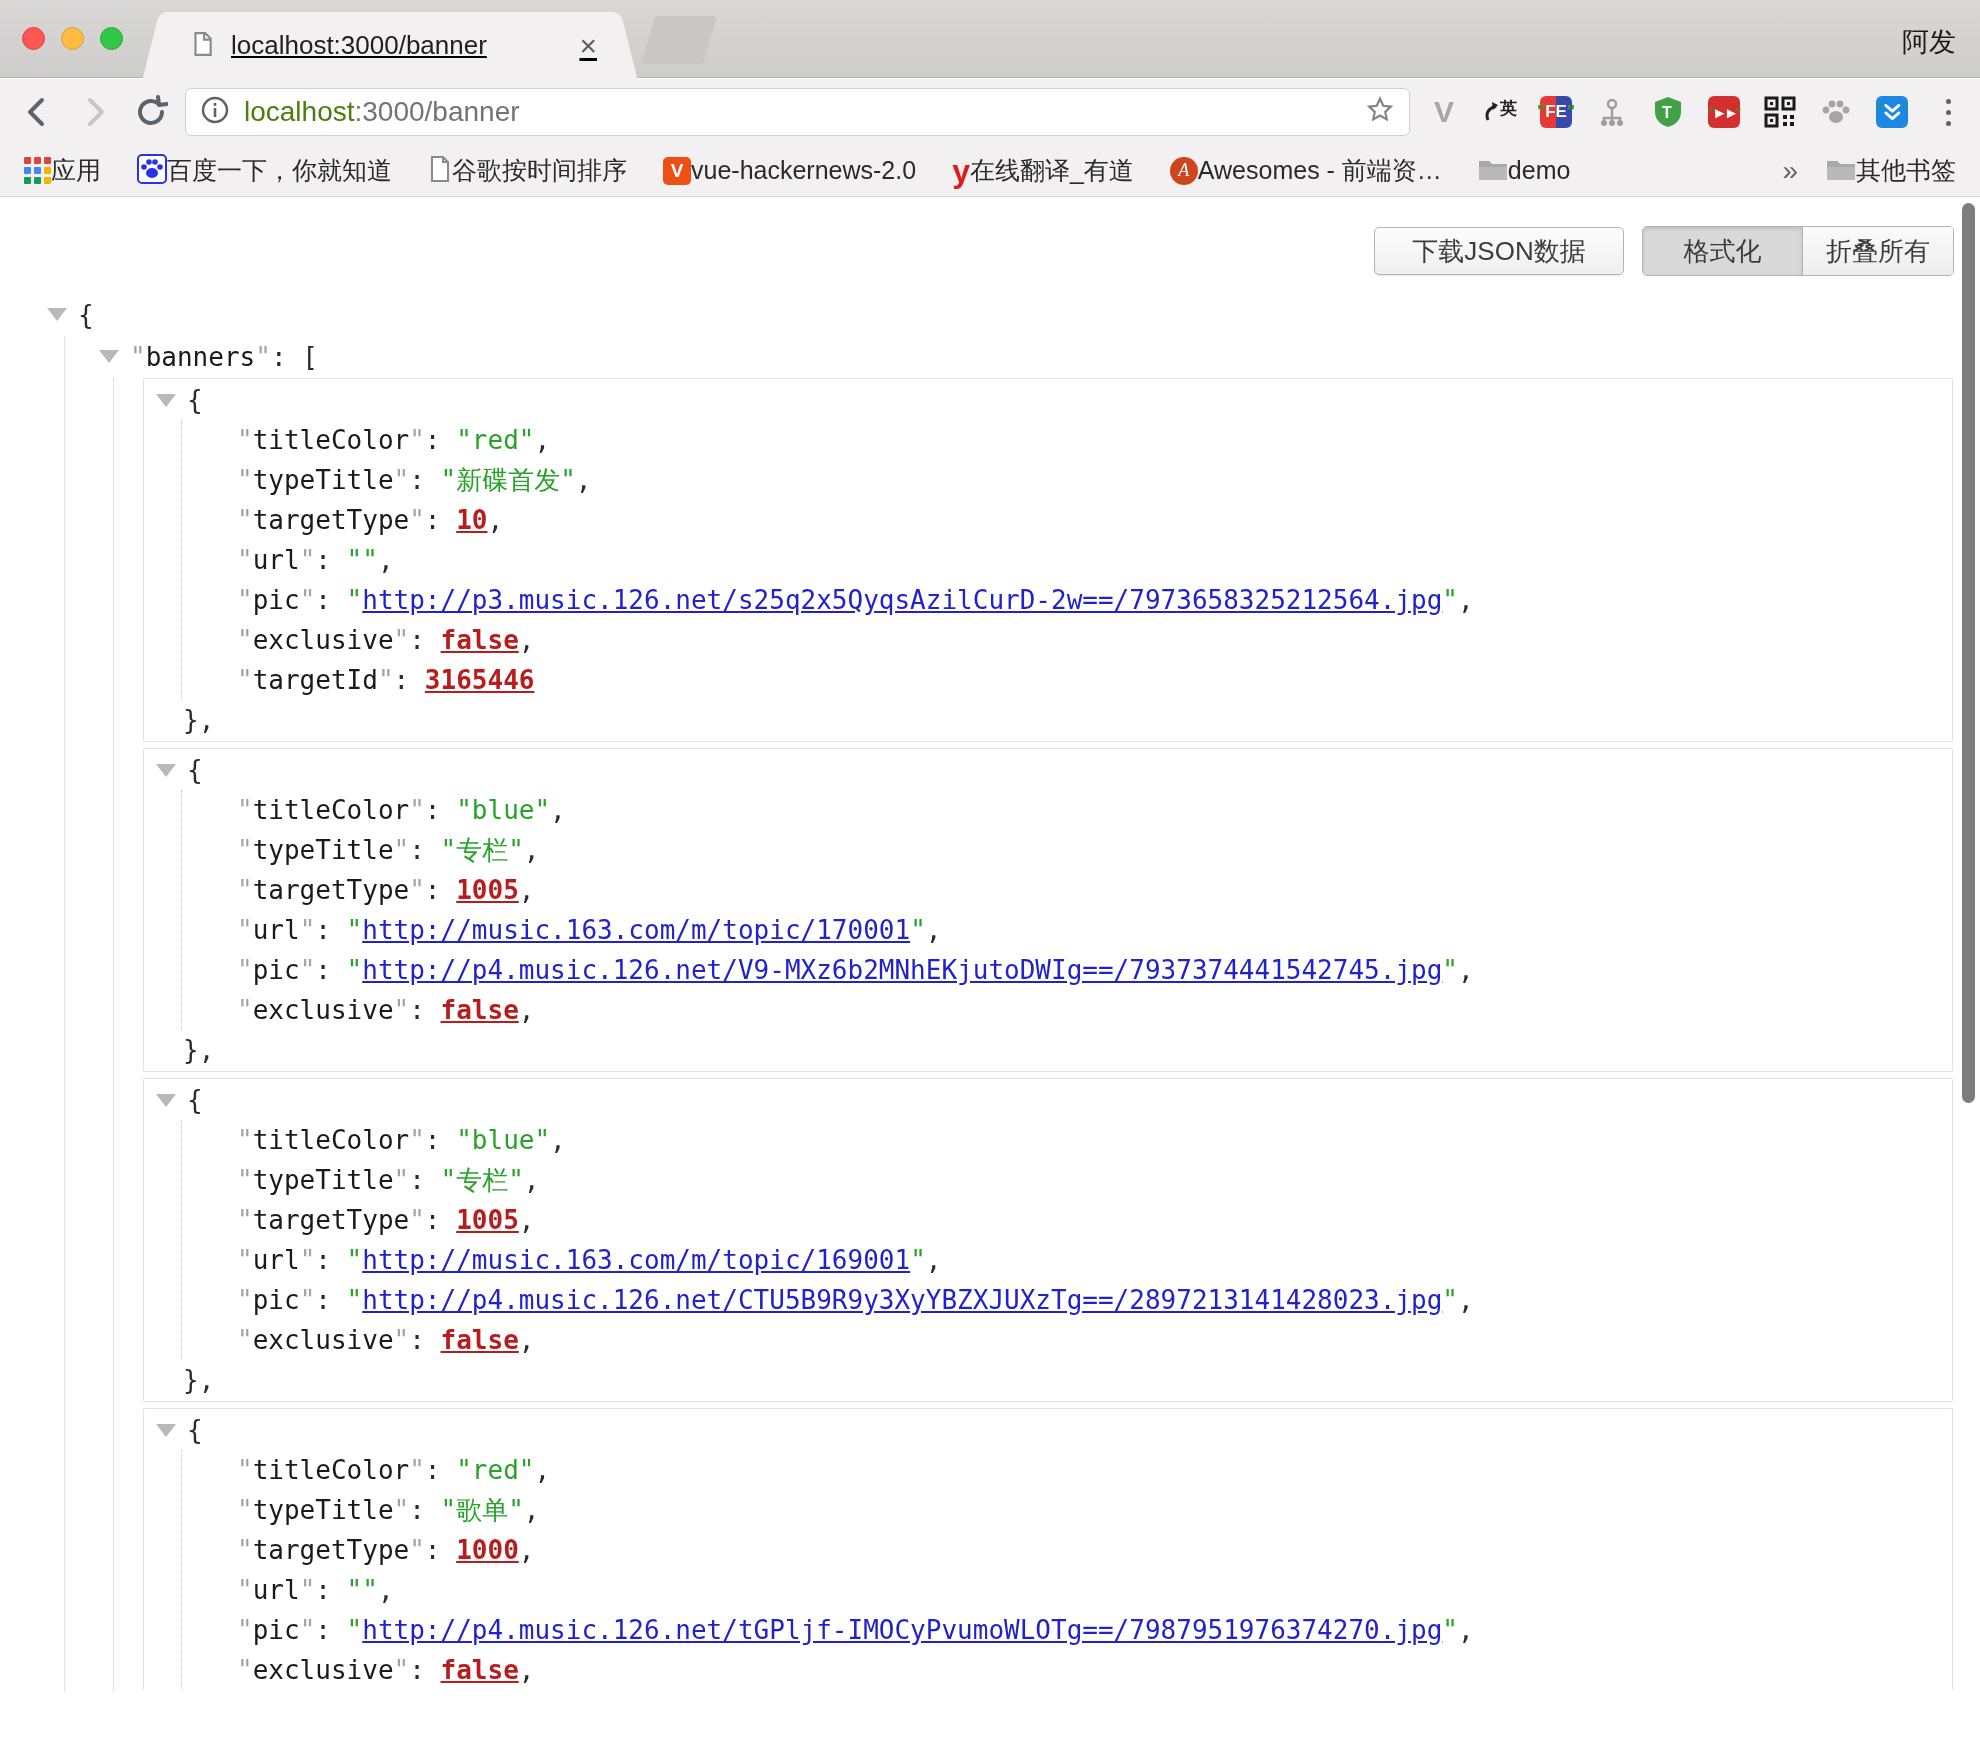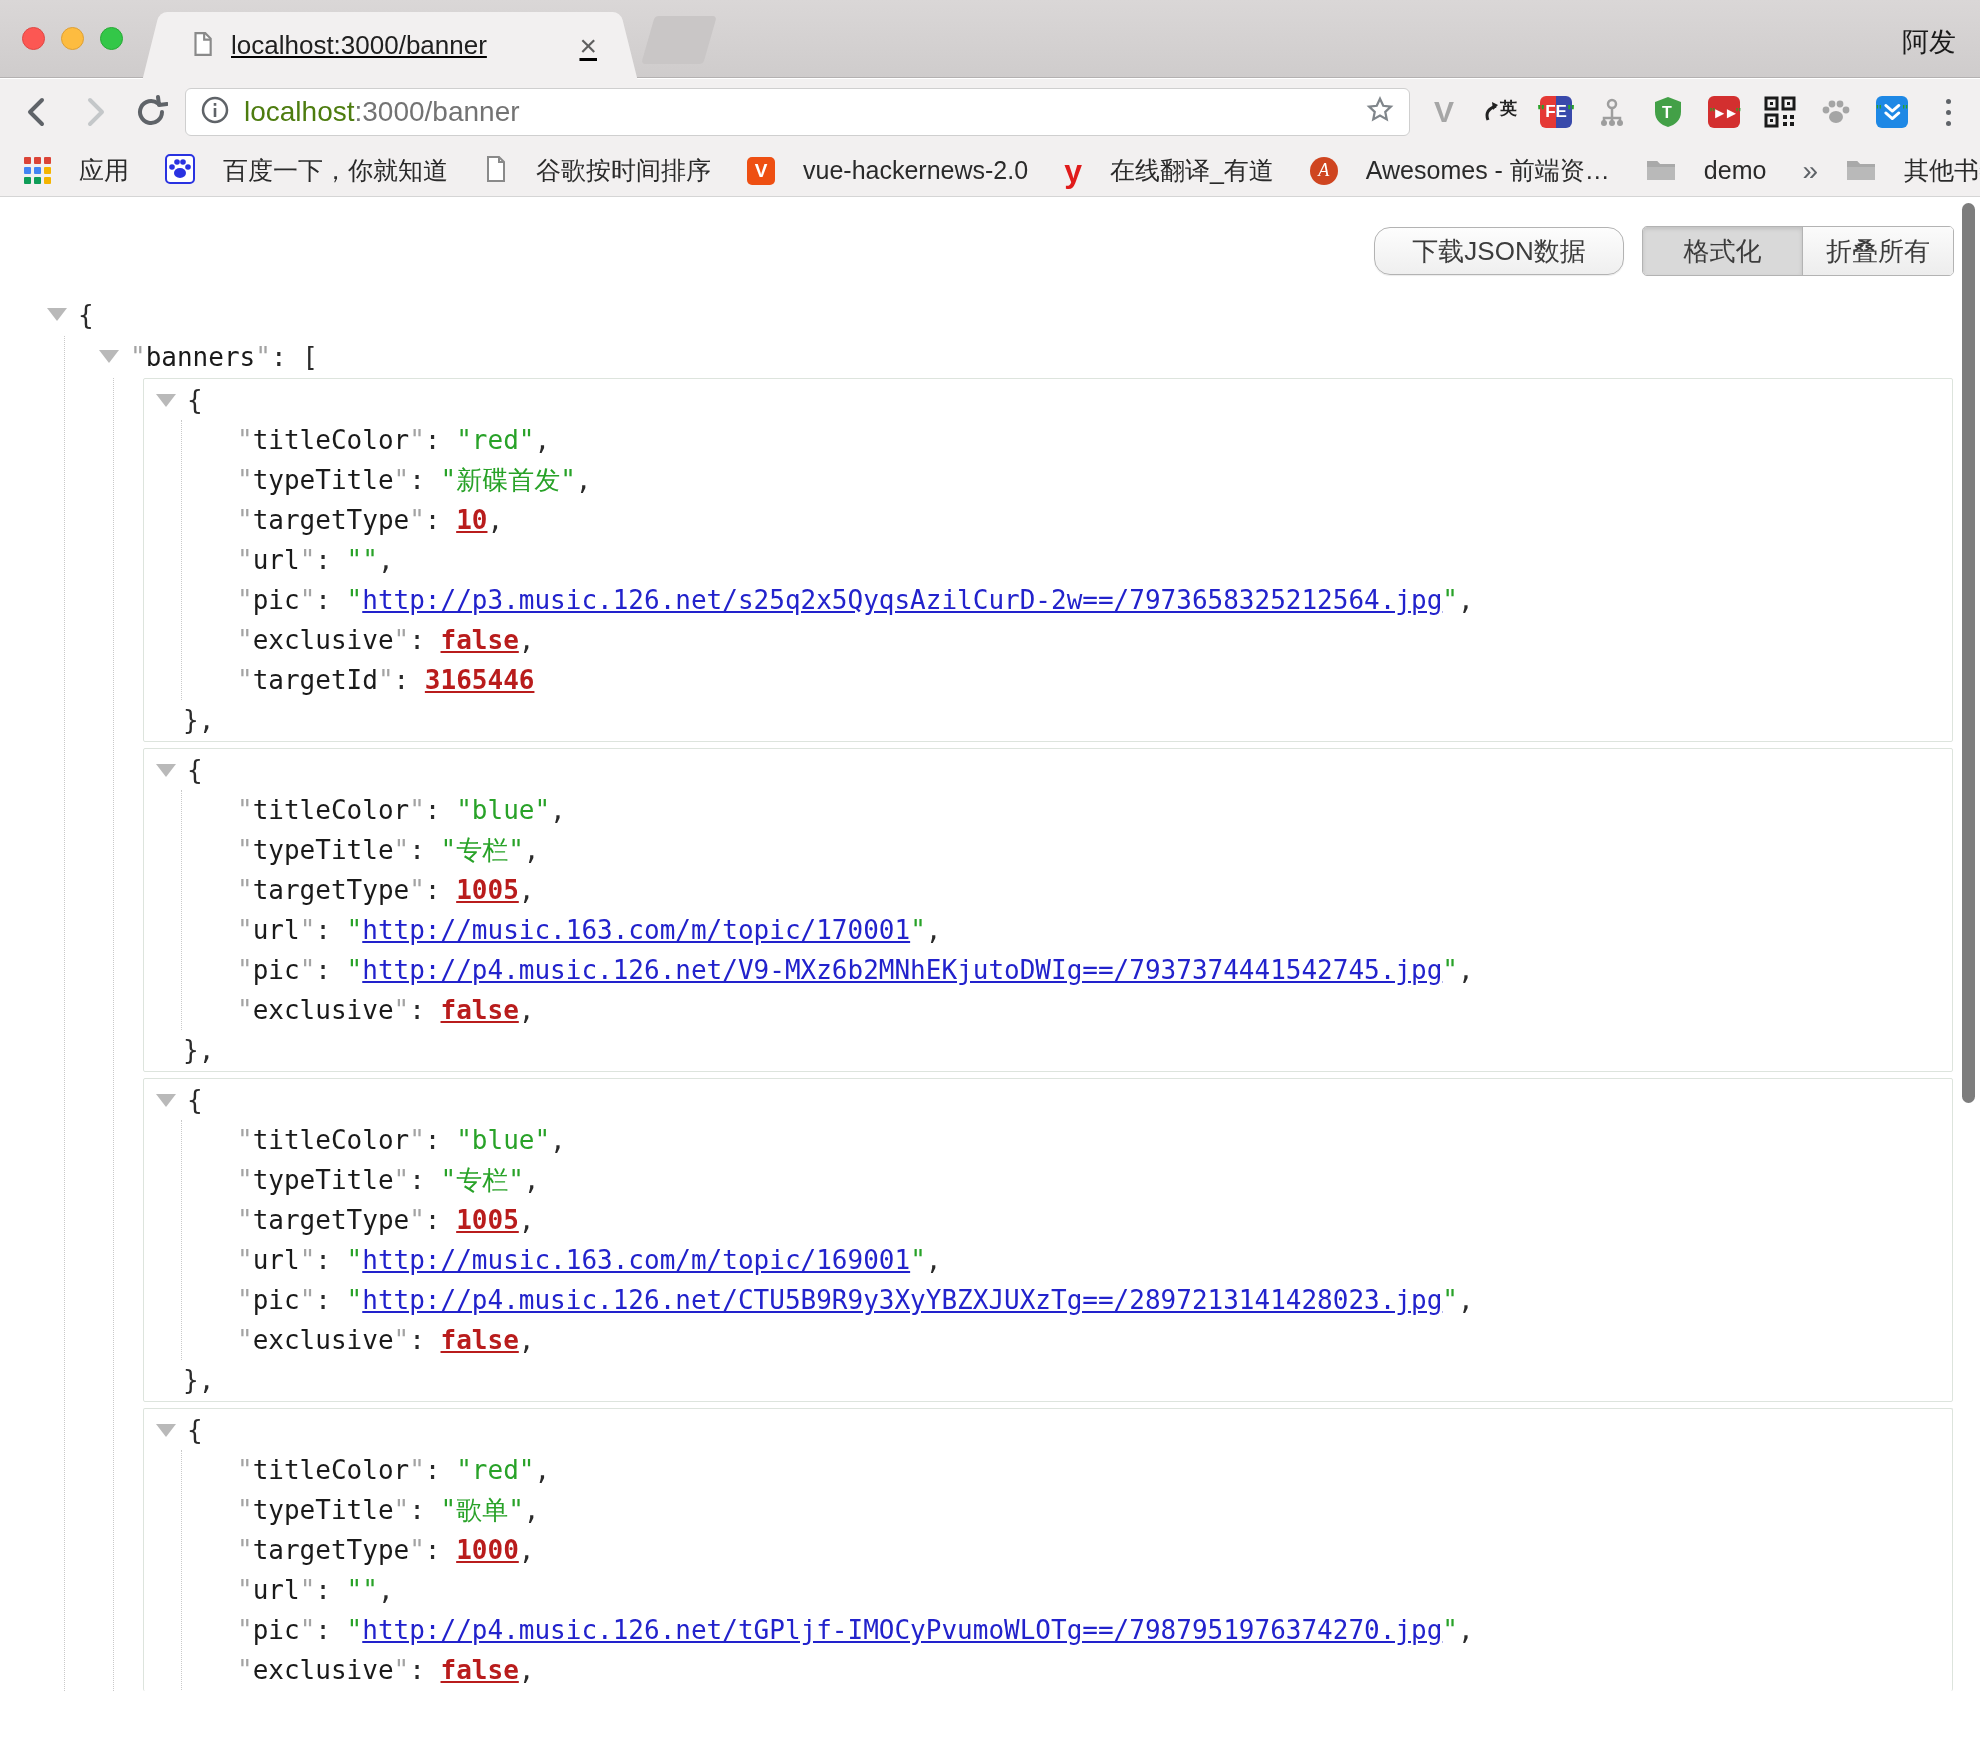--- a/index.html
+++ b/index.html
@@ -41,36 +41,36 @@
   .vgray { font-size:30px; font-weight:bold; color:#a6a6a6; }
   .fe { background:linear-gradient(90deg,#e53935 50%,#3949ab 50%); color:#fff; font-size:17px; font-weight:bold; letter-spacing:0; }
   .ff { background:#d32f2f; color:#fff; font-size:15px; letter-spacing:-3px; }
   .bluedl { background:#1e88e5; }
   .dots3 { display:flex; flex-direction:column; gap:6px; }
   .dots3 i { width:5px; height:5px; border-radius:50%; background:#5f6368; }
 
   
   .bookmarks { position:absolute; left:0; top:145px; width:1980px; height:52px; background:#f2f0f0;
                border-bottom:1px solid #d5d5d5; display:flex; align-items:center; padding:0 24px; }
-  .bm { display:flex; align-items:center; gap:28px; margin-right:36px; white-space:nowrap; }
+  .bm { display:flex; align-items:center; gap:0; margin-right:36px; white-space:nowrap; }
   .bm-label { font-size:25px; color:#2a2a2a; }
   .grid9 { display:grid; grid-template-columns:repeat(3,7px); grid-gap:3px; }
   .grid9 i { width:7px; height:7px; border-radius:1px; }
   .bm-sq { width:28px; height:28px; border-radius:5px; display:flex; align-items:center; justify-content:center; }
   .v-orange { background:#ee4f12; color:#fff; font-weight:bold; font-size:19px; }
   .yd-y { color:#e01b1b; font-weight:bold; font-size:32px; line-height:28px; }
   .aw-a { background:#cf4520; border-radius:50%; color:#fff; font-size:18px; font-style:italic;
           font-family:"Liberation Serif",serif; }
   .bm-spacer { flex:1; }
   .bm-chev { font-size:28px; color:#5f6368; margin-right:28px; }
 
   
   .page-btns { position:absolute; top:226px; right:26px; display:flex; align-items:center; }
   .btn { height:48px; font-size:26px; color:#3c3c3c; display:flex; align-items:center; justify-content:center; }
-  .btn-download { width:250px; border:1px solid #b3b3b3; border-radius:16px;
+  .btn-download { width:250px; border:1px solid #b3b3b3; border-radius:5px;
                   background:linear-gradient(#fdfdfd,#efefef); box-shadow:0 1px 1px rgba(0,0,0,.08); margin-right:18px; }
   .btn-group { display:flex; border:1px solid #b3b3b3; border-radius:5px; overflow:hidden; }
   .btn-format { width:159px; background:#d9d9d9; box-shadow:inset 0 2px 4px rgba(0,0,0,.12); }
   .btn-collapse { width:151px; background:linear-gradient(#fbfbfb,#ededed); border-left:1px solid #b3b3b3; }
 
   
   .scroll-thumb { position:absolute; right:5px; top:203px; width:13px; height:900px;
                   background:#7d7d7d; border-radius:7px; }
 
   

